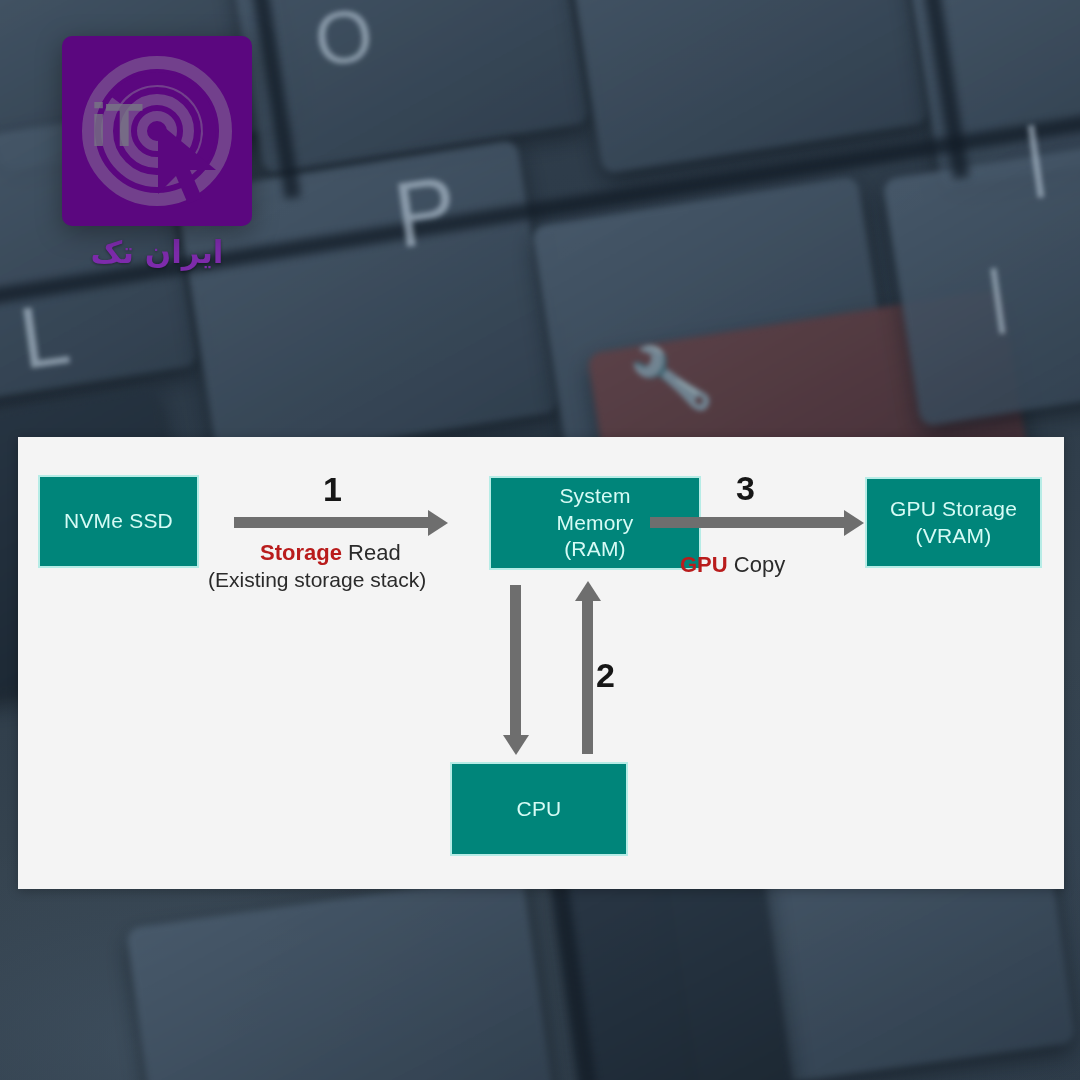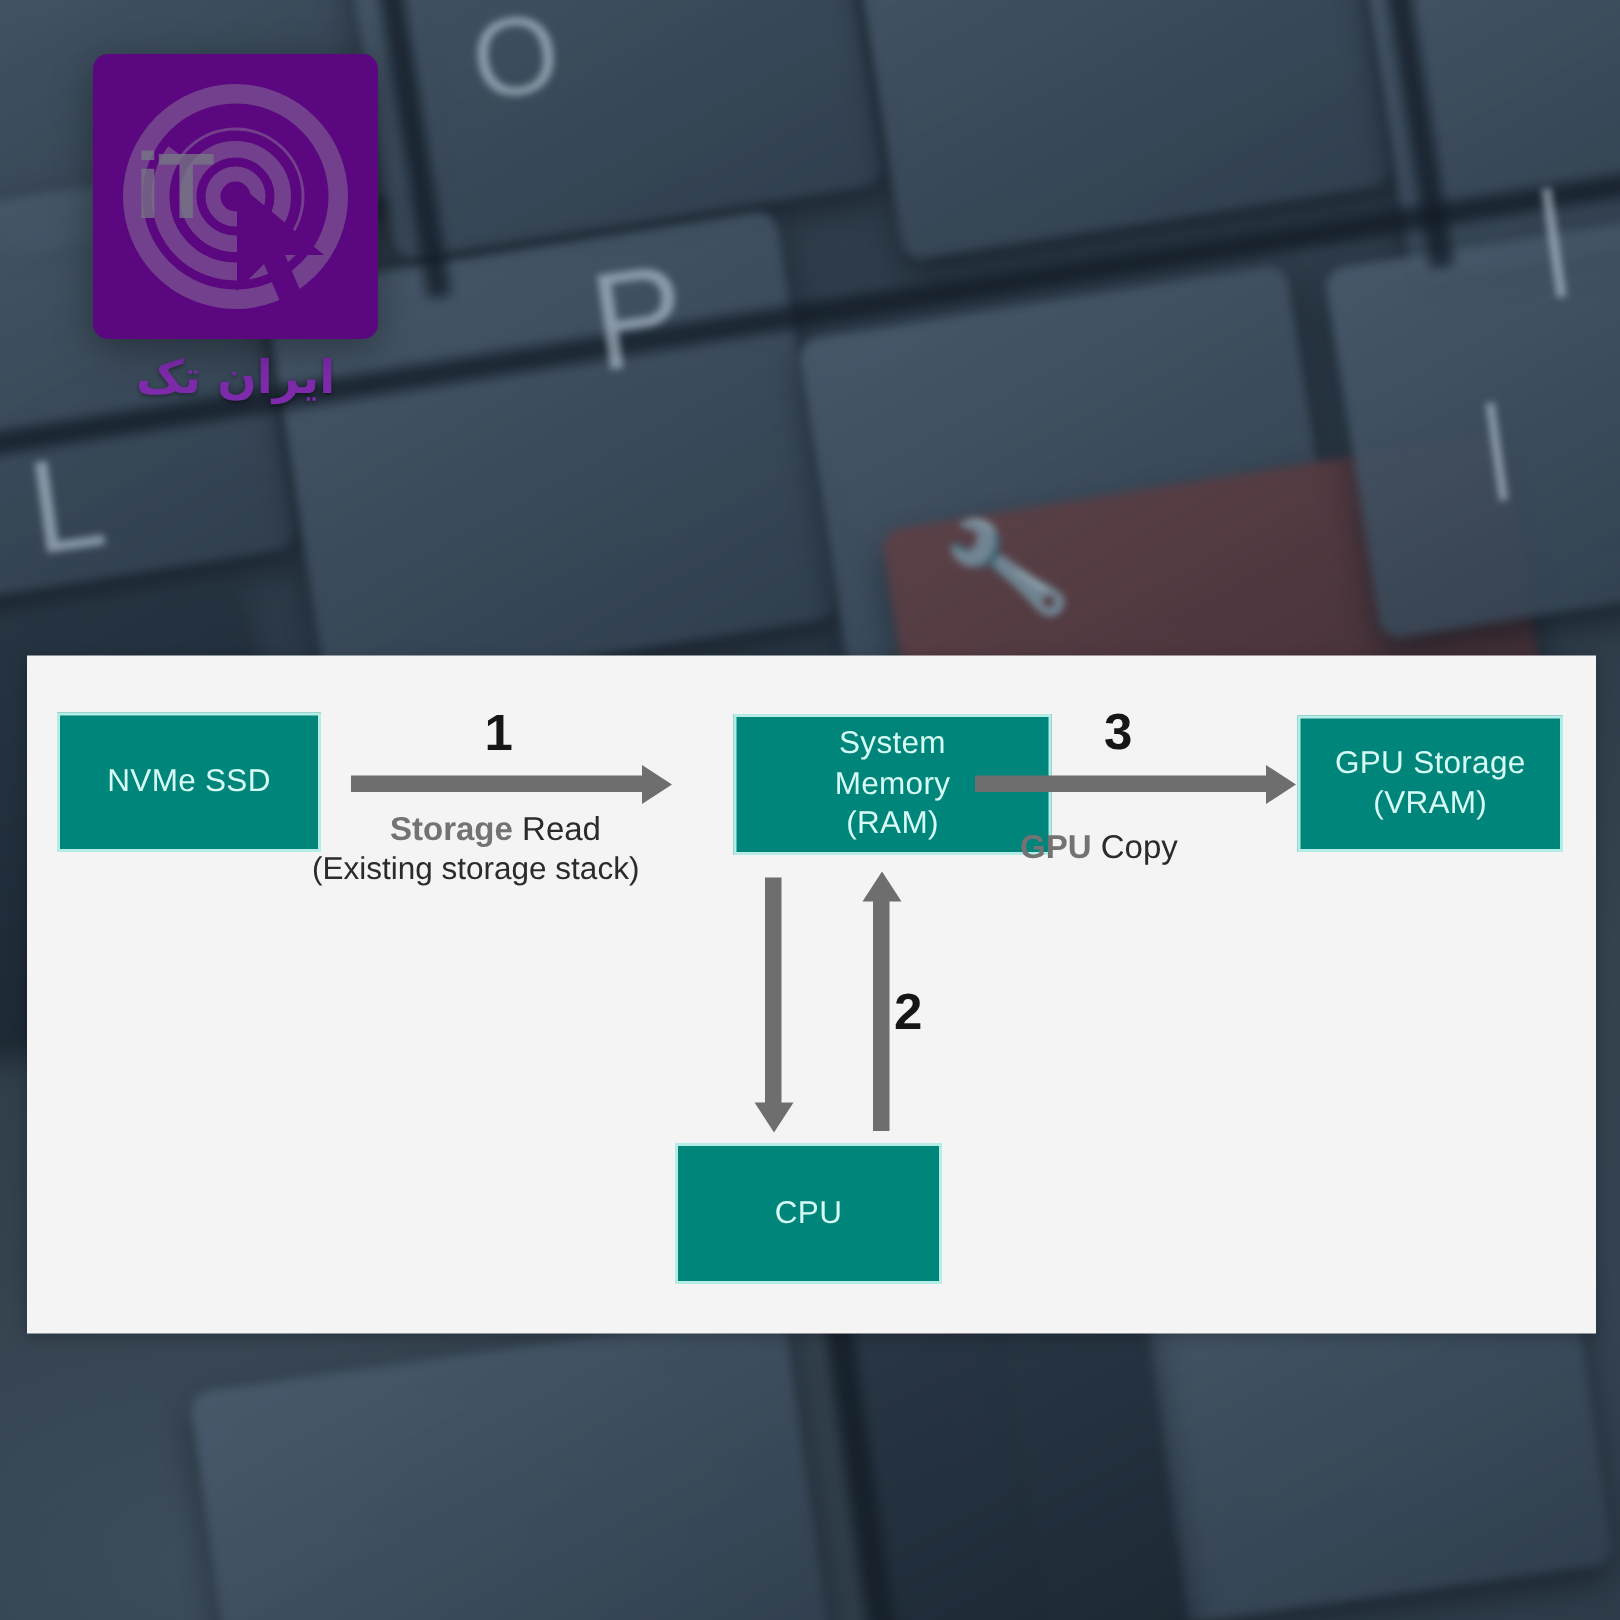--- a/index.html
+++ b/index.html
@@ -147,21 +147,21 @@
     justify-content: center;
     text-align: center;
     color: #d6fbf5;
     font-size: 21px;
     line-height: 1.28;
     font-family: "Liberation Sans", sans-serif;
     letter-spacing: .2px;
   }
 
   
-  #node-nvme   { left: 20px;  top: 38px;  width: 176px; height: 93px; }
+  #node-nvme   { left: 20px;  top: 38px;  width: 161px; height: 93px; }
   #node-ram    { left: 432px; top: 39px;  width: 212px; height: 94px; margin-left: 39px; }
   #node-vram   { left: 847px; top: 40px;  width: 177px; height: 91px; }
   #node-cpu    { left: 432px; top: 325px; width: 178px; height: 94px; }
 
   
   .arrow-h {
     position: absolute;
     height: 11px;
     background: #6e6e6e;
   }
@@ -216,21 +216,21 @@
     line-height: 1;
   }
   .step-label {
     position: absolute;
     color: #2b2b2b;
     font-size: 22px;
     font-family: "Liberation Sans", sans-serif;
     white-space: nowrap;
     line-height: 1.35;
   }
-  .step-label b { font-weight: 700; color: #737373; }
+  .step-label b { font-weight: 700; color: #b91c1c; }
   .step-sub {
     position: absolute;
     color: #2b2b2b;
     font-size: 21px;
     font-family: "Liberation Sans", sans-serif;
     white-space: nowrap;
   }
 
   #num-1 { left: 305px; top: 35px; }
   #lbl-1 { left: 242px; top: 101px; }

